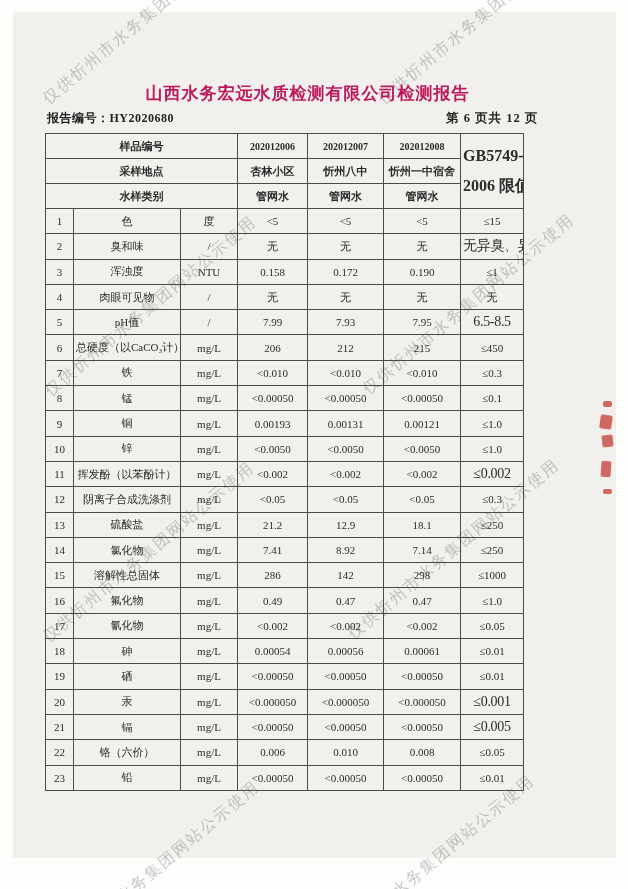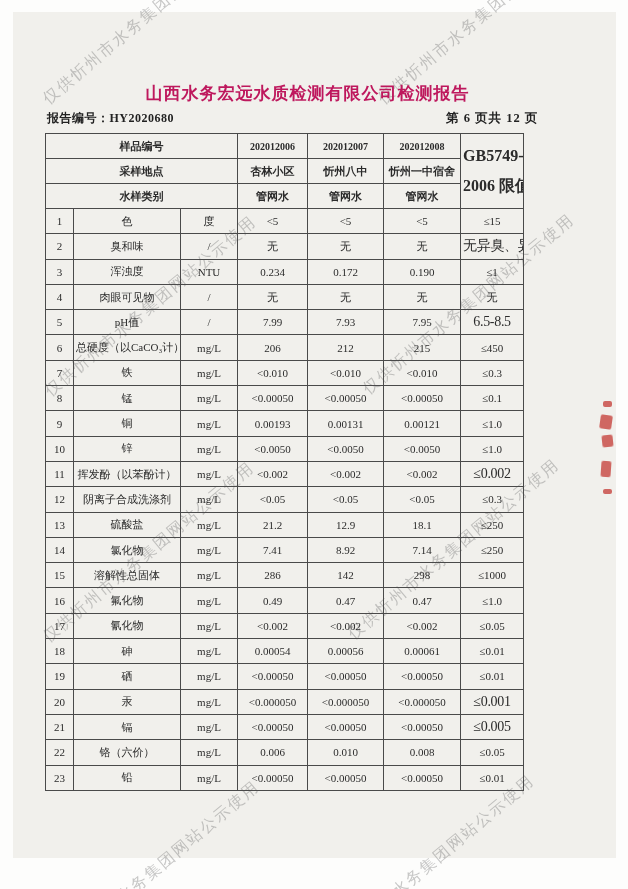--- a/index.html
+++ b/index.html
@@ -137,21 +137,21 @@
           <td>/</td>
           <td>无</td>
           <td>无</td>
           <td>无</td>
           <td class="small">无异臭、异味</td>
         </tr>
         <tr>
           <td>3</td>
           <td class="param">浑浊度</td>
           <td>NTU</td>
-          <td>0.234</td>
+          <td>0.158</td>
           <td>0.172</td>
           <td>0.190</td>
           <td>≤1</td>
         </tr>
         <tr>
           <td>4</td>
           <td class="param">肉眼可见物</td>
           <td>/</td>
           <td>无</td>
           <td>无</td>

